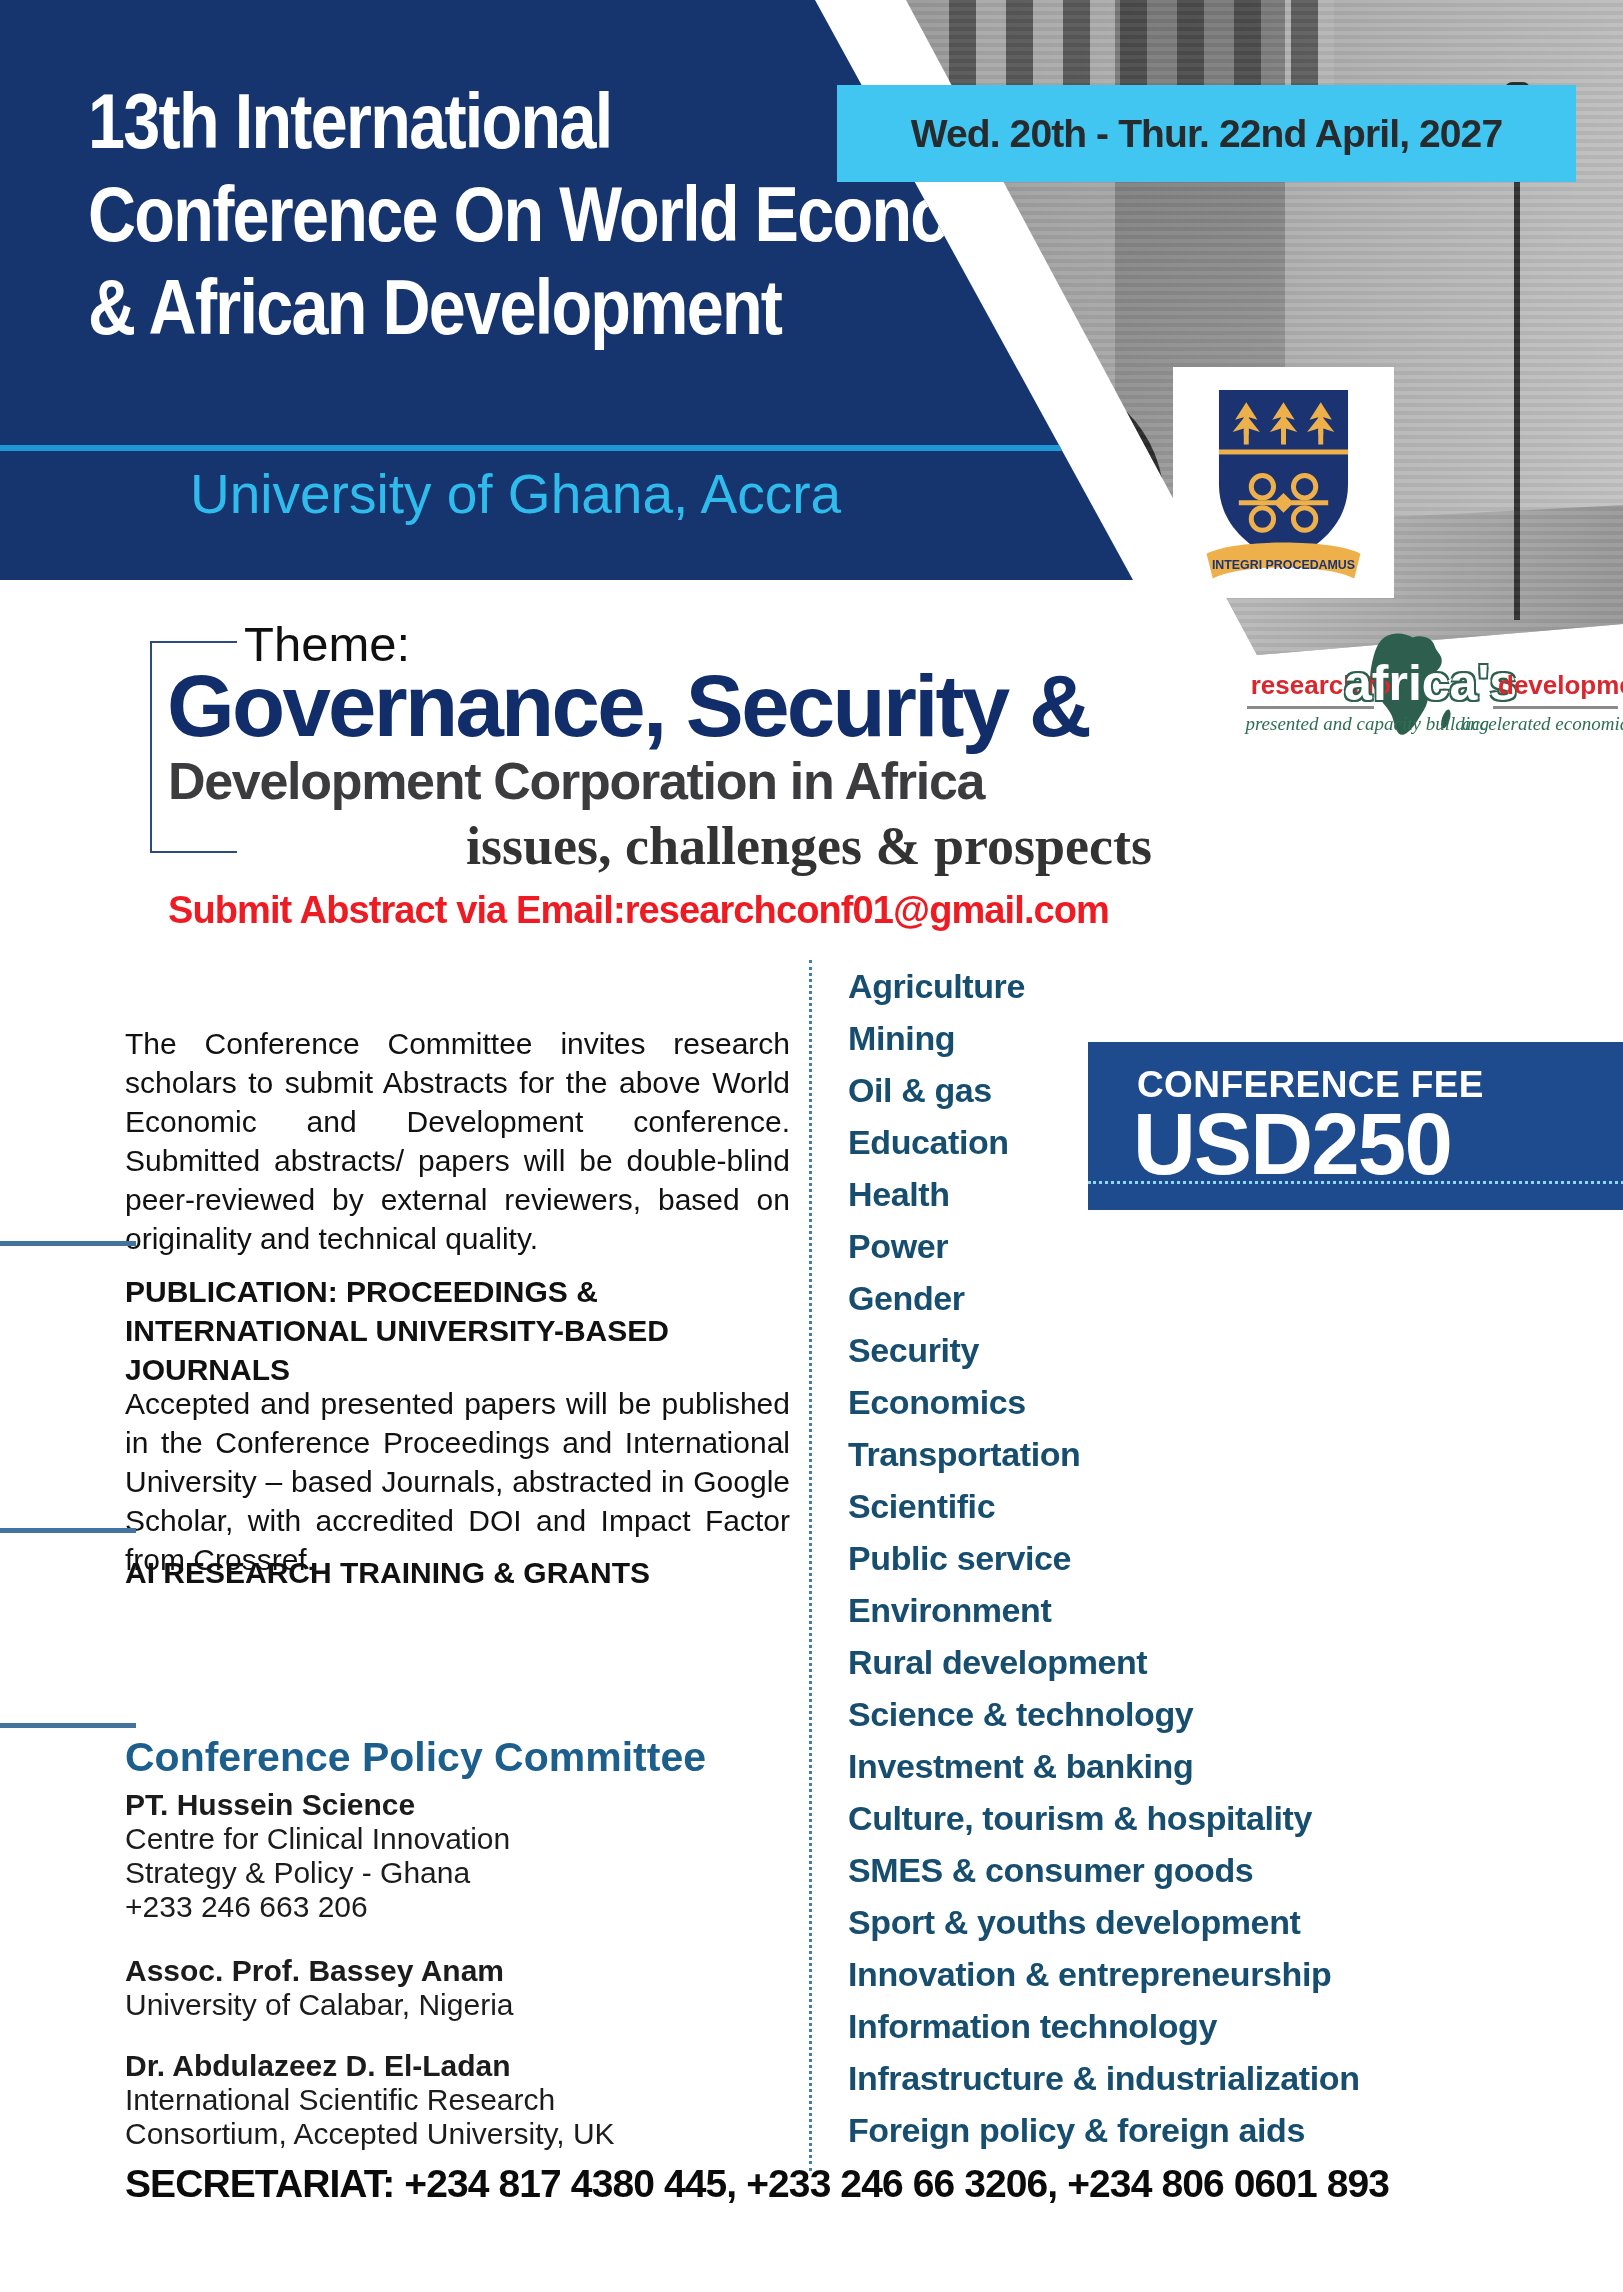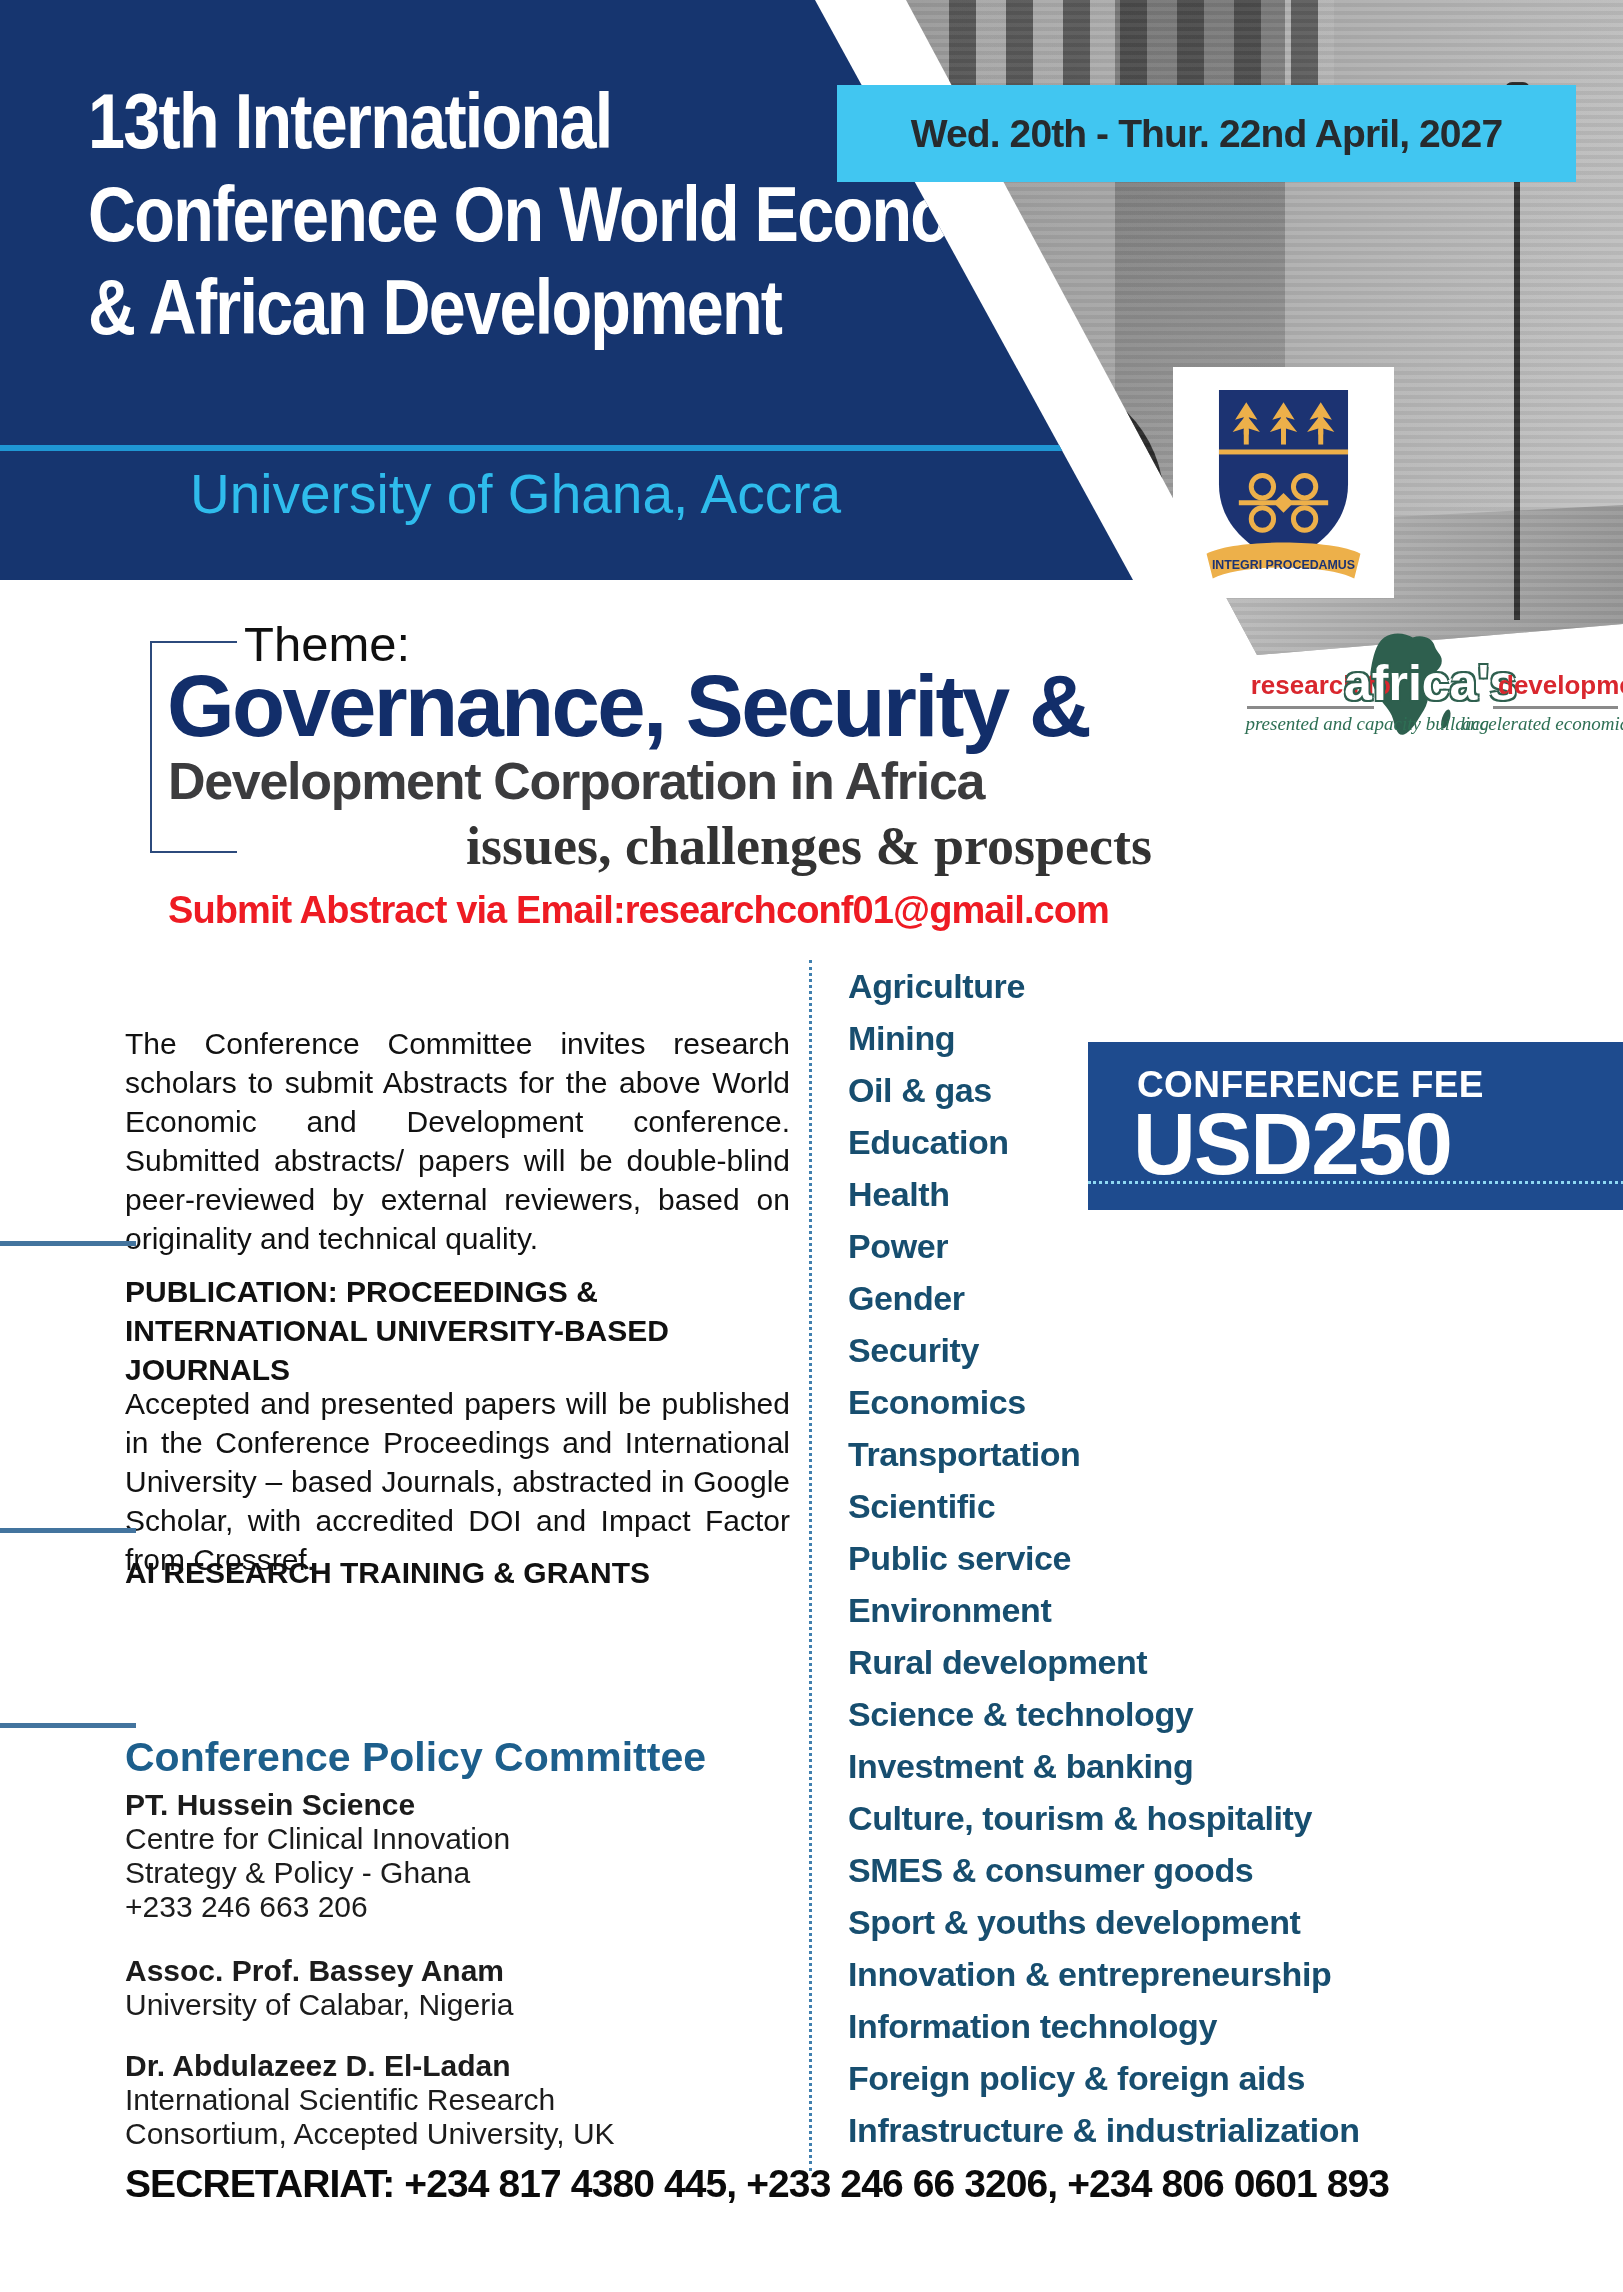--- a/index.html
+++ b/index.html
@@ -227,22 +227,22 @@
     <li>Public service</li>
     <li>Environment</li>
     <li>Rural development</li>
     <li>Science &amp; technology</li>
     <li>Investment &amp; banking</li>
     <li>Culture, tourism &amp; hospitality</li>
     <li>SMES &amp; consumer goods</li>
     <li>Sport &amp; youths development</li>
     <li>Innovation &amp; entrepreneurship</li>
     <li>Information technology</li>
+    <li>Infrastructure &amp; industrialization</li>
     <li>Foreign policy &amp; foreign aids</li>
-    <li>Infrastructure &amp; industrialization</li>
   </ul>
 
   <div class="fee-box">
     <div class="fee-label">CONFERENCE FEE</div>
     <div class="fee-amount">USD250</div>
     <div class="fee-dotted"></div>
   </div>
 
   <div class="secretariat">SECRETARIAT: +234 817 4380 445, +233 246 66 3206, +234 806 0601 893</div>
 

